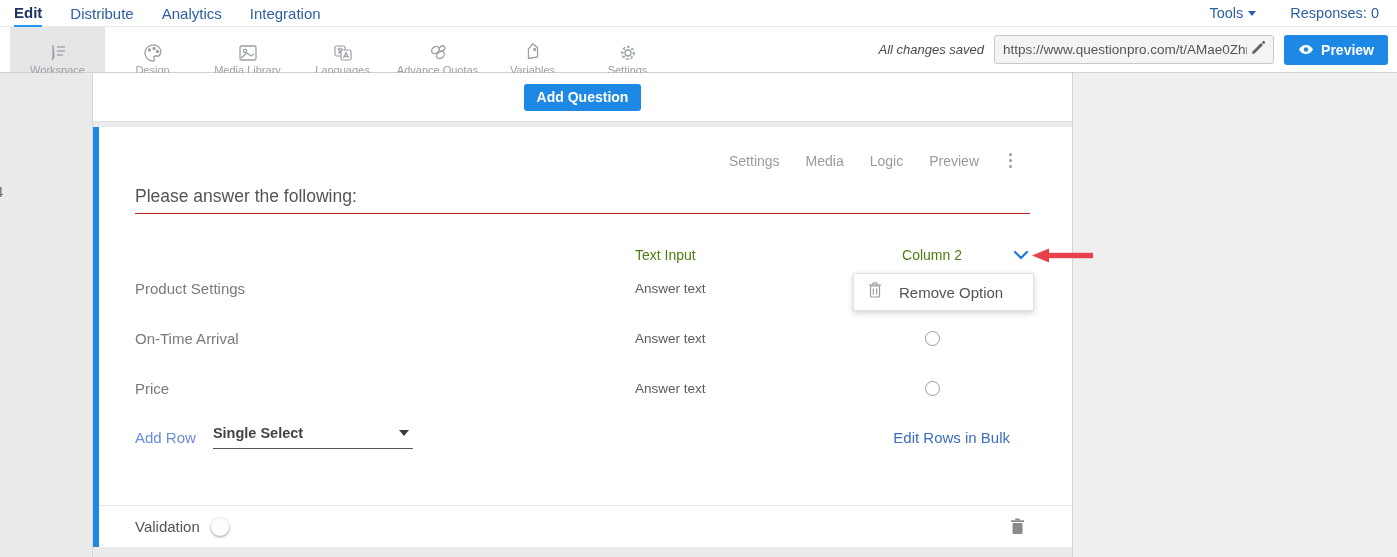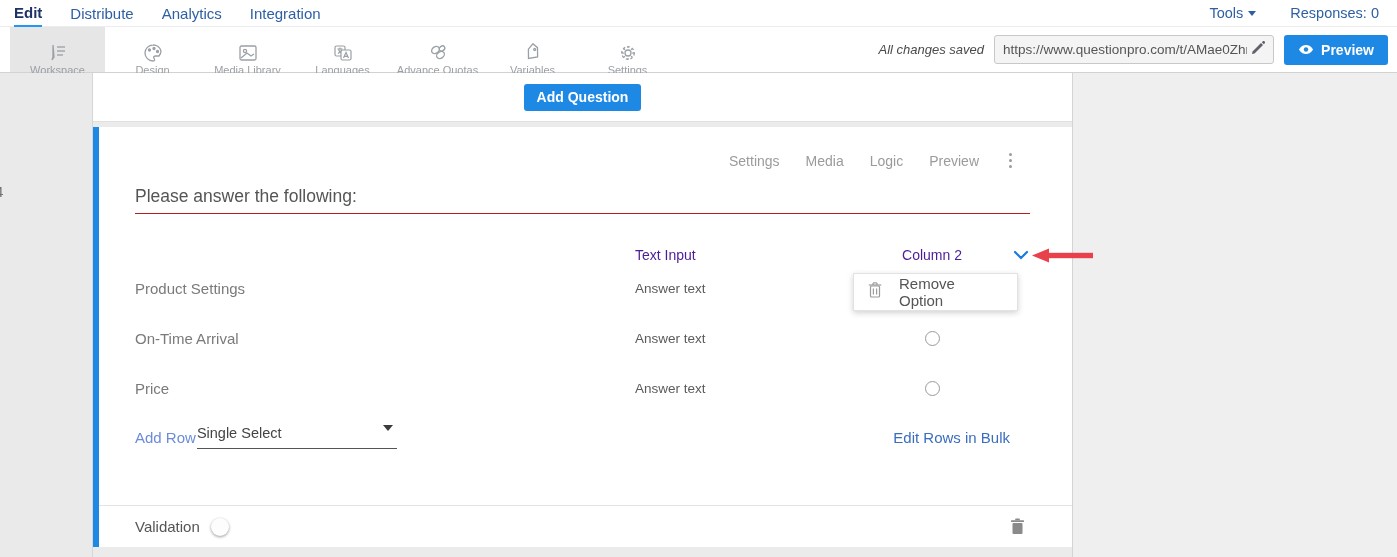--- a/index.html
+++ b/index.html
@@ -85,40 +85,40 @@
     padding:24px 56px 0 0; color:#9b9b9b; font-size:14px;
   }
   .card-action { cursor:pointer; }
   .ellipsis-v { display:flex; flex-direction:column; gap:3px; cursor:pointer; padding:2px 4px; }
   .ellipsis-v i { width:3px; height:3px; border-radius:50%; background:#9b9b9b; }
   .card-title {
     margin:16px 42px 0 36px; font-size:17.5px; color:#555;
     padding-bottom:6px; border-bottom:1px solid #b91c1c;
   }
   .qtable { margin:0 42px 0 36px; }
-  .qhead { display:flex; align-items:center; padding:33px 0 0; color:#4c1d95; font-size:14px; }
+  .qhead { display:flex; align-items:center; padding:33px 0 0; color:#4d7c0f; font-size:14px; }
   .c1 { width:500px; }
   .c2 { width:242px; }
   .c3 { width:110px; display:flex; justify-content:center; }
   .c4 { width:42px; display:flex; justify-content:flex-end; align-items:center; }
   .qrow { display:flex; align-items:center; height:50px; margin-top:0; }
   .qrow:first-of-type { margin-top:14px; }
   .row-label { color:#7a7a7a; font-size:15px; }
   .answer-text { color:#5b5b5b; font-size:13.5px; }
   .radio {
     width:15px; height:15px; border:1.5px solid #9a9a9a; border-radius:50%;
     background:#fff; cursor:pointer;
   }
   .chev-btn { cursor:pointer; display:flex; }
   .qfooter { display:flex; align-items:center; margin:12px 0 0; }
   .add-row { color:#6b8cd9; font-size:15px; cursor:pointer; }
   .row-type-select {
-    margin-left:1px; width:200px; border-bottom:1px solid #555;
-    display:flex; justify-content:space-between;
-    padding:0 4px 7px 0; cursor:pointer;
+    margin-left:17px; width:200px; border-bottom:1px solid #555;
+    display:flex; align-items:center; justify-content:space-between;
+    padding:0 4px 7px 0; cursor:pointer;font-weight:bold;
   }
   .row-type-select span { font-size:14.5px; color:#444; }
   .select-caret {
     width:0; height:0; border-left:5px solid transparent; border-right:5px solid transparent;
     border-top:6px solid #3c3c3c;
   }
   .edit-bulk { margin-left:auto; margin-right:20px; color:#3a6ebd; font-size:15px; cursor:pointer; }
   .validation-bar {
     position:absolute; left:0; right:0; bottom:0; height:42px;
     border-top:1px solid #e4e4e4; display:flex; align-items:center;
@@ -127,21 +127,21 @@
   .validation-label { font-size:15px; color:#555; }
   .toggle { margin-left:14px; position:relative; width:30px; height:12px; cursor:pointer; }
   .toggle .track { width:30px; height:12px; background:#dadada; border-radius:6px; }
   .toggle .knob {
     position:absolute; left:-3px; top:-3px; width:18px; height:18px; border-radius:50%;
     background:#fdfdfd; box-shadow:0 1px 3px rgba(0,0,0,.4);
   }
   .trash-btn { margin-left:auto; cursor:pointer; display:flex; }
   
   .dropdown-menu {
-    position:absolute; left:754px; top:146px; width:165px; height:38px;
+    position:absolute; left:754px; top:146px; width:181px; height:38px;
     background:#fff; border:1px solid #e2e2e2; box-shadow:0 2px 6px rgba(0,0,0,.18);
     display:flex; align-items:center; gap:17px; padding:0 14px; z-index:5;
   }
   .dropdown-menu .menu-label { font-size:15px; color:#555; }
   
   .anno-arrow { position:absolute; left:933px; top:121px; z-index:6; }
 </style>
 </head>
 <body>
 

